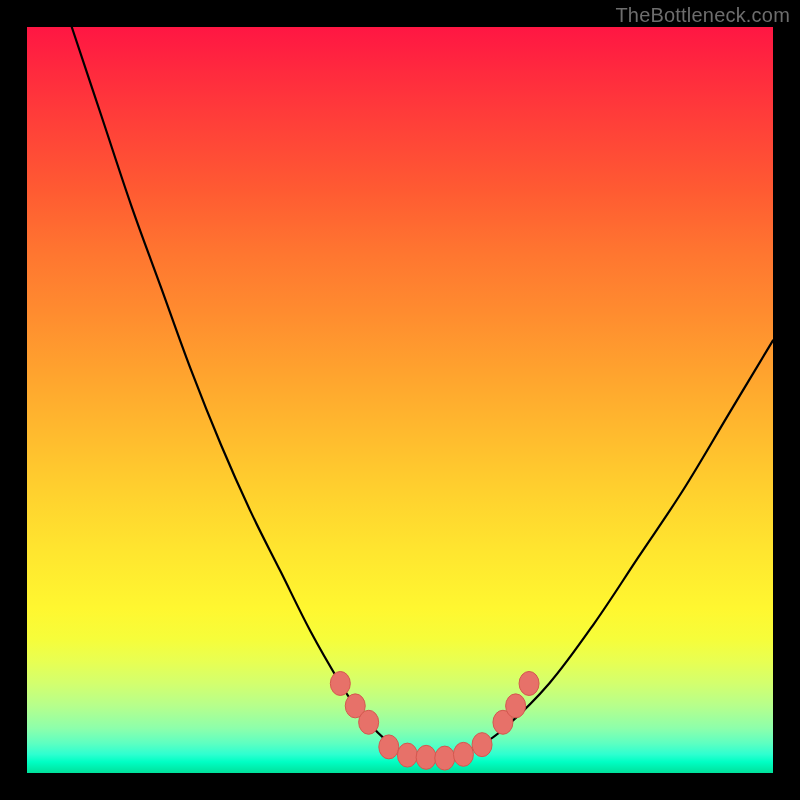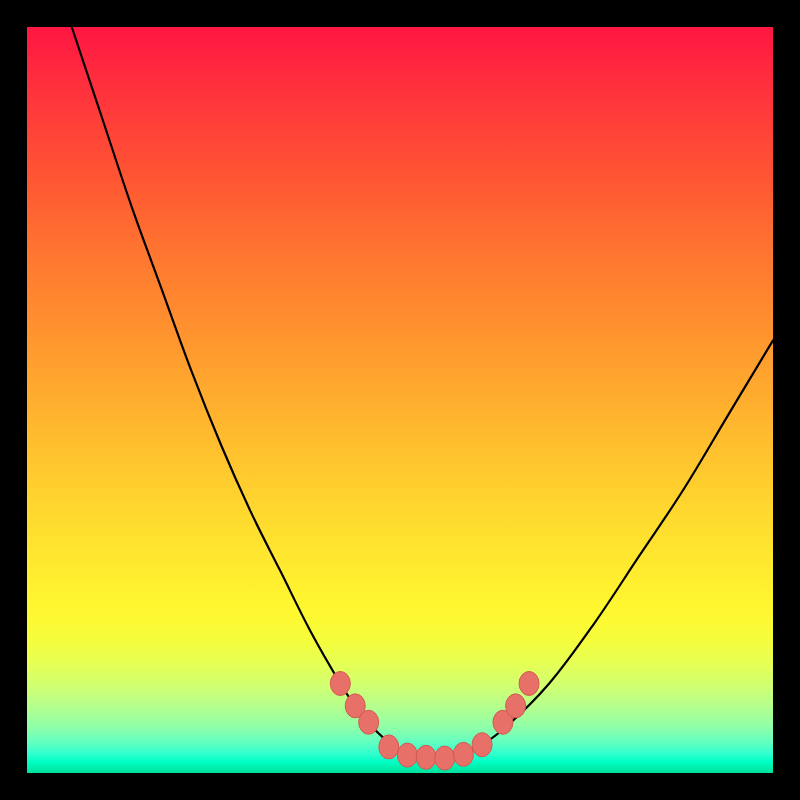--- a/index.html
+++ b/index.html
@@ -83,13 +83,14 @@
           <ellipse cx="399.11" cy="730.33" rx="10" ry="12" fill="#e77169" stroke="#d4574f" stroke-width="1"></ellipse>
           <ellipse cx="417.76" cy="731.08" rx="10" ry="12" fill="#e77169" stroke="#d4574f" stroke-width="1"></ellipse>
           <ellipse cx="436.41" cy="727.35" rx="10" ry="12" fill="#e77169" stroke="#d4574f" stroke-width="1"></ellipse>
           <ellipse cx="455.06" cy="717.65" rx="10" ry="12" fill="#e77169" stroke="#d4574f" stroke-width="1"></ellipse>
           <ellipse cx="475.95" cy="695.27" rx="10" ry="12" fill="#e77169" stroke="#d4574f" stroke-width="1"></ellipse>
           <ellipse cx="488.63" cy="678.86" rx="10" ry="12" fill="#e77169" stroke="#d4574f" stroke-width="1"></ellipse>
           <ellipse cx="502.06" cy="656.48" rx="10" ry="12" fill="#e77169" stroke="#d4574f" stroke-width="1"></ellipse>
         </g>
     </svg>
   </div>
+  <div class="watermark">TheBottleneck.com</div>
 </div>
 
 </body></html>

